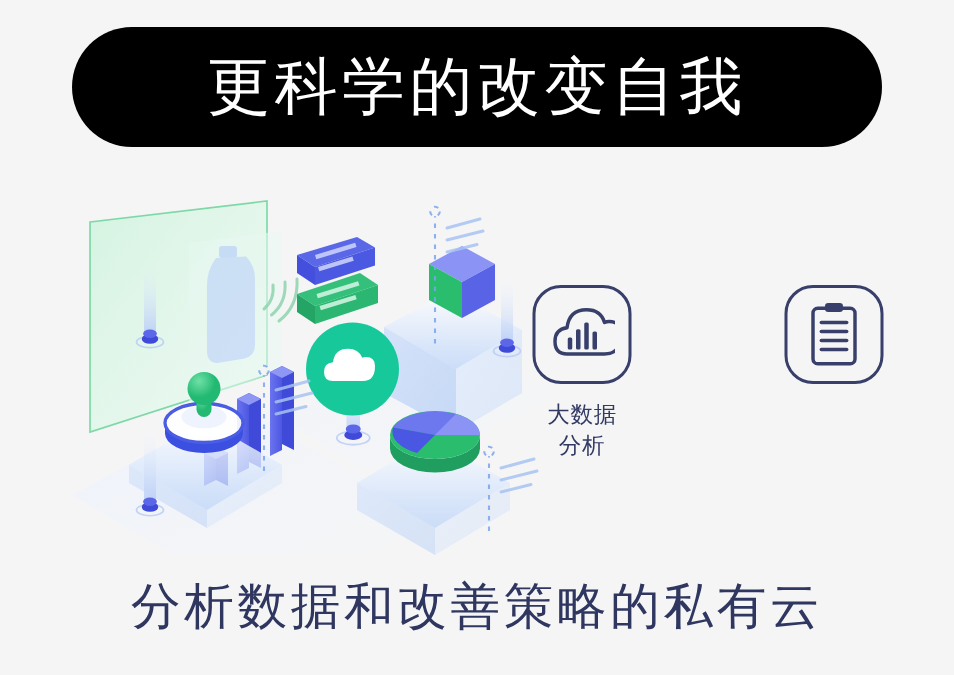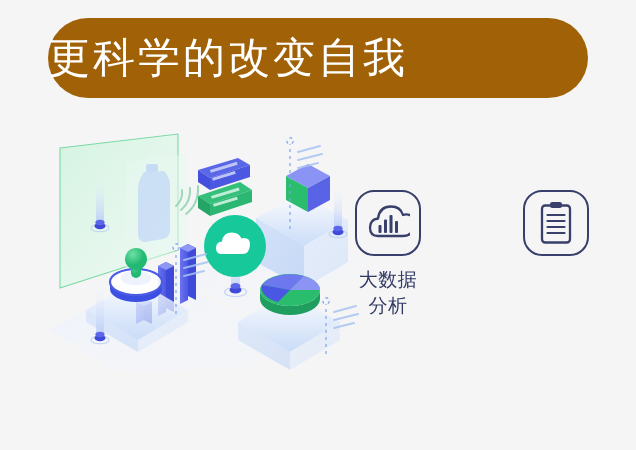--- a/index.html
+++ b/index.html
@@ -9,23 +9,23 @@
     font-family:"Liberation Sans","DejaVu Sans",sans-serif;
     overflow:hidden;
     position:relative;
   }
   #stage { position:relative; width:636px; height:450px; }
 
   
   .header-banner {
     position:absolute; left:48px; top:18px;
     width:540px; height:80px;
-    background:#a16207;
+    background:#000000;
     border-radius:40px;
-    display:flex; align-items:center; justify-content:flex-start;
+    display:flex; align-items:center; justify-content:center;
   }
   .header-title {
     color:#ffffff;
     font-size:42px;
     letter-spacing:3px;
     font-weight:400;
     line-height:1;
     white-space:nowrap;
   }
 
@@ -50,21 +50,21 @@
     width:66px; height:66px;
     border:2.3px solid #373f6a;
     border-radius:19px;
     background:#f5f5f6;
     display:flex; align-items:center; justify-content:center;
     overflow:hidden;
   }
   .feature-label {
     margin-top:11px;
     color:#323a63;
-    font-size:19px;
+    font-size:15px;
     line-height:1.38;
     text-align:center;
     letter-spacing:.5px;
     white-space:pre-line;
   }
 
   
   .illus { position:absolute; left:38px; top:120px; width:330px; height:250px; }
   .illus svg { display:block; }
 </style>
@@ -286,14 +286,15 @@
             <line x1="8.5" y1="26" x2="25.5" y2="26"></line>
             <line x1="8.5" y1="32" x2="25.5" y2="32"></line>
           </g>
         </svg>
       </div>
     </div>
 
 
   </div>
 
+  <div class="caption">分析数据和改善策略的私有云</div>
 
 </div>
 
 </body></html>

